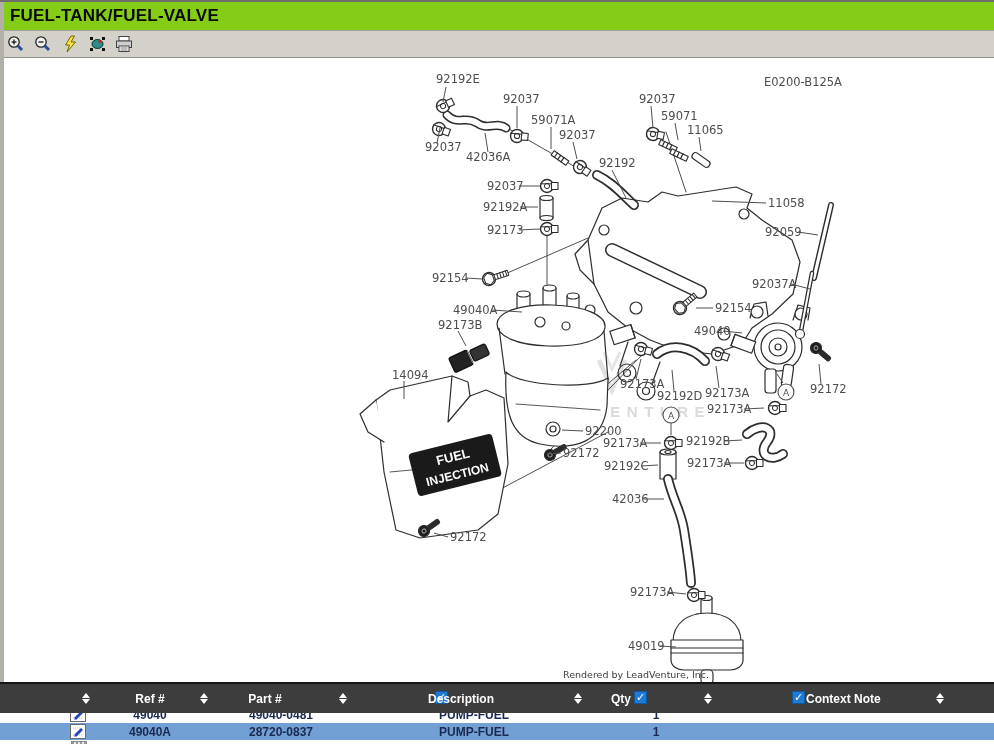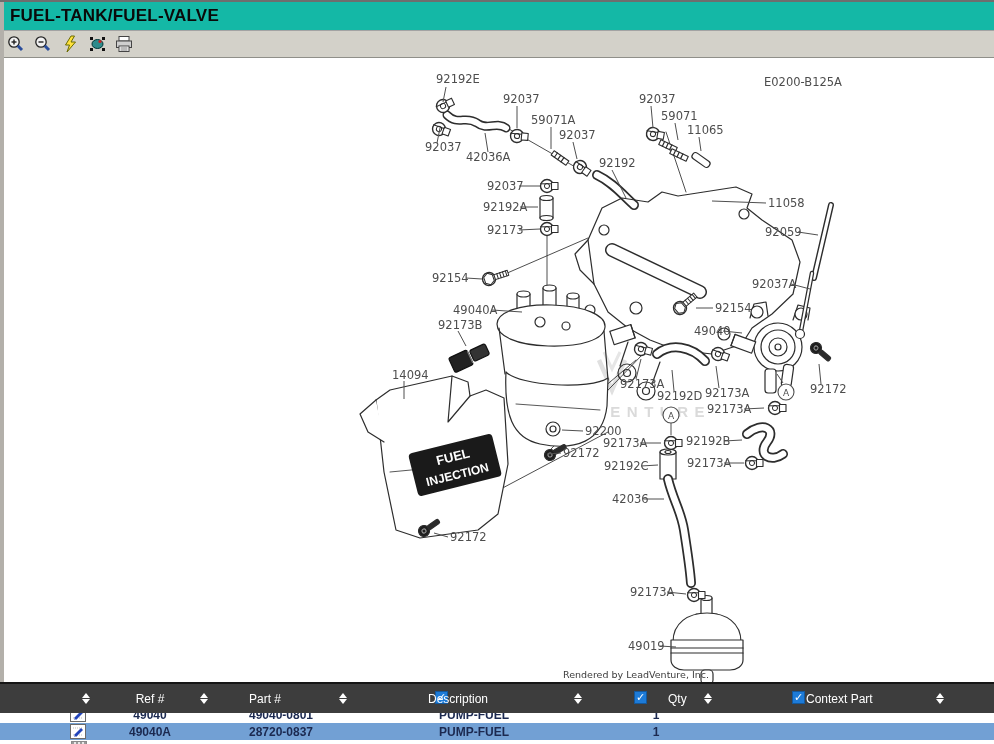--- a/index.html
+++ b/index.html
@@ -3,38 +3,38 @@
 <meta charset="utf-8">
 <style>
   html,body{margin:0;padding:0;}
   body{
     width:994px;height:744px;position:relative;overflow:hidden;
     background:#ffffff;font-family:"Liberation Sans",sans-serif;
     border-top:2px solid #6e6e6e;box-sizing:border-box;
   }
   .left-strip{position:absolute;left:0;top:0;width:4px;height:680px;background:#b3b0aa;z-index:5;}
   .title-bar{
-    position:absolute;left:0;top:0;width:994px;height:28px;background:#14b8a6;
+    position:absolute;left:0;top:0;width:994px;height:28px;background:#84cc16;
     border-bottom:1px solid #a3a3a3;z-index:4;display:flex;align-items:center;
   }
   .title-bar h1{
     margin:0 0 0 10px;font-size:17px;font-weight:bold;color:#0a0a0a;
     font-family:"Liberation Sans",sans-serif;letter-spacing:.2px;
   }
   .toolbar{
     position:absolute;left:0;top:29px;width:994px;height:27px;background:#d3d1c9;
     border-bottom:1px solid #8f8f89;z-index:4;display:flex;align-items:center;gap:7px;padding-left:6px;box-sizing:border-box;
   }
   .tool-btn{width:20px;height:20px;display:inline-flex;align-items:center;justify-content:center;cursor:pointer;}
   .canvas{position:absolute;left:0;top:0;width:994px;height:744px;z-index:1;}
 
   
   .grid{position:absolute;left:0;top:680px;width:994px;z-index:6;font-family:"Liberation Sans",sans-serif;}
   .grid-header{position:relative;height:31px;background:#3d3d3d;border-top:2px solid #161616;box-sizing:border-box;}
-  .grid-header .hlabel{position:absolute;top:8px;color:#ffffff;font-size:12px;font-weight:normal;white-space:nowrap;}
+  .grid-header .hlabel{position:absolute;top:8px;color:#ffffff;font-size:12px;font-weight:bold;white-space:nowrap;}
   .hlabel.centered{transform:translateX(-50%);}
   .sort{position:absolute;top:9px;transform:translateX(-50%);display:flex;flex-direction:column;gap:1px;cursor:pointer;}
   .sort i{display:block;width:0;height:0;border-left:4px solid transparent;border-right:4px solid transparent;}
   .sort i.up{border-bottom:5px solid #ffffff;}
   .sort i.dn{border-top:5px solid #ffffff;}
   .chk{
     position:absolute;top:7px;width:13px;height:13px;background:#1d7bd8;border:1px solid #14589c;
     box-sizing:border-box;color:#fff;font-size:11px;line-height:11px;text-align:center;cursor:pointer;
   }
   .row-wrap{position:relative;overflow:hidden;background:#ffffff;}
@@ -391,43 +391,43 @@
         <i class="up"></i>
         <i class="dn"></i>
       </span>
       <span class="chk" style="left: 435px;">✓</span>
       <span class="hlabel" style="left: 428px;">Description</span>
       <span class="sort" style="left: 578px;">
         <i class="up"></i>
         <i class="dn"></i>
       </span>
       <span class="chk" style="left: 634px;">✓</span>
-      <span class="hlabel" style="left: 668px;">Qty</span>
+      <span class="hlabel" style="left: 611px;">Qty</span>
       <span class="sort" style="left: 708px;">
         <i class="up"></i>
         <i class="dn"></i>
       </span>
       <span class="chk" style="left: 792px;">✓</span>
-      <span class="hlabel" style="left: 806px;">Context Part</span>
+      <span class="hlabel" style="left: 806px;">Context Note</span>
       <span class="sort" style="left: 940px;">
         <i class="up"></i>
         <i class="dn"></i>
       </span>
     </div>
   <div id="grid-rows">
       <div class="row-wrap" style="height: 10px;">
         <div class="row" style="margin-top: -7px;">
           <span class="row-icon"><svg width="14" height="13" viewBox="0 0 14 13">
               <line x1="2" y1="3" x2="12" y2="3" stroke="#bbb" stroke-width="1" stroke-dasharray="1,1"></line>
               <line x1="2" y1="10" x2="12" y2="10" stroke="#bbb" stroke-width="1" stroke-dasharray="1,1"></line>
               <path d="M3,10 L10,3 L12,5 L5,12 Z" fill="#2244bb"></path>
               <path d="M3,10 L5,12 L3,12 Z" fill="#99aadd"></path>
             </svg></span>
           <span class="cellv" style="left: 150px;">49040</span>
-          <span class="cellv" style="left: 281px;">49040-0801</span>
+          <span class="cellv" style="left: 281px;">49040-0481</span>
           <span class="cellv" style="left: 474px;">PUMP-FUEL</span>
           <span class="cellv" style="left: 656px;">1</span>
         </div>
       </div>
       <div class="row-wrap" style="height: 17px;">
         <div class="row selected-bg">
           <span class="row-icon"><svg width="14" height="13" viewBox="0 0 14 13">
               <line x1="2" y1="3" x2="12" y2="3" stroke="#bbb" stroke-width="1" stroke-dasharray="1,1"></line>
               <line x1="2" y1="10" x2="12" y2="10" stroke="#bbb" stroke-width="1" stroke-dasharray="1,1"></line>
               <path d="M3,10 L10,3 L12,5 L5,12 Z" fill="#2244bb"></path>

